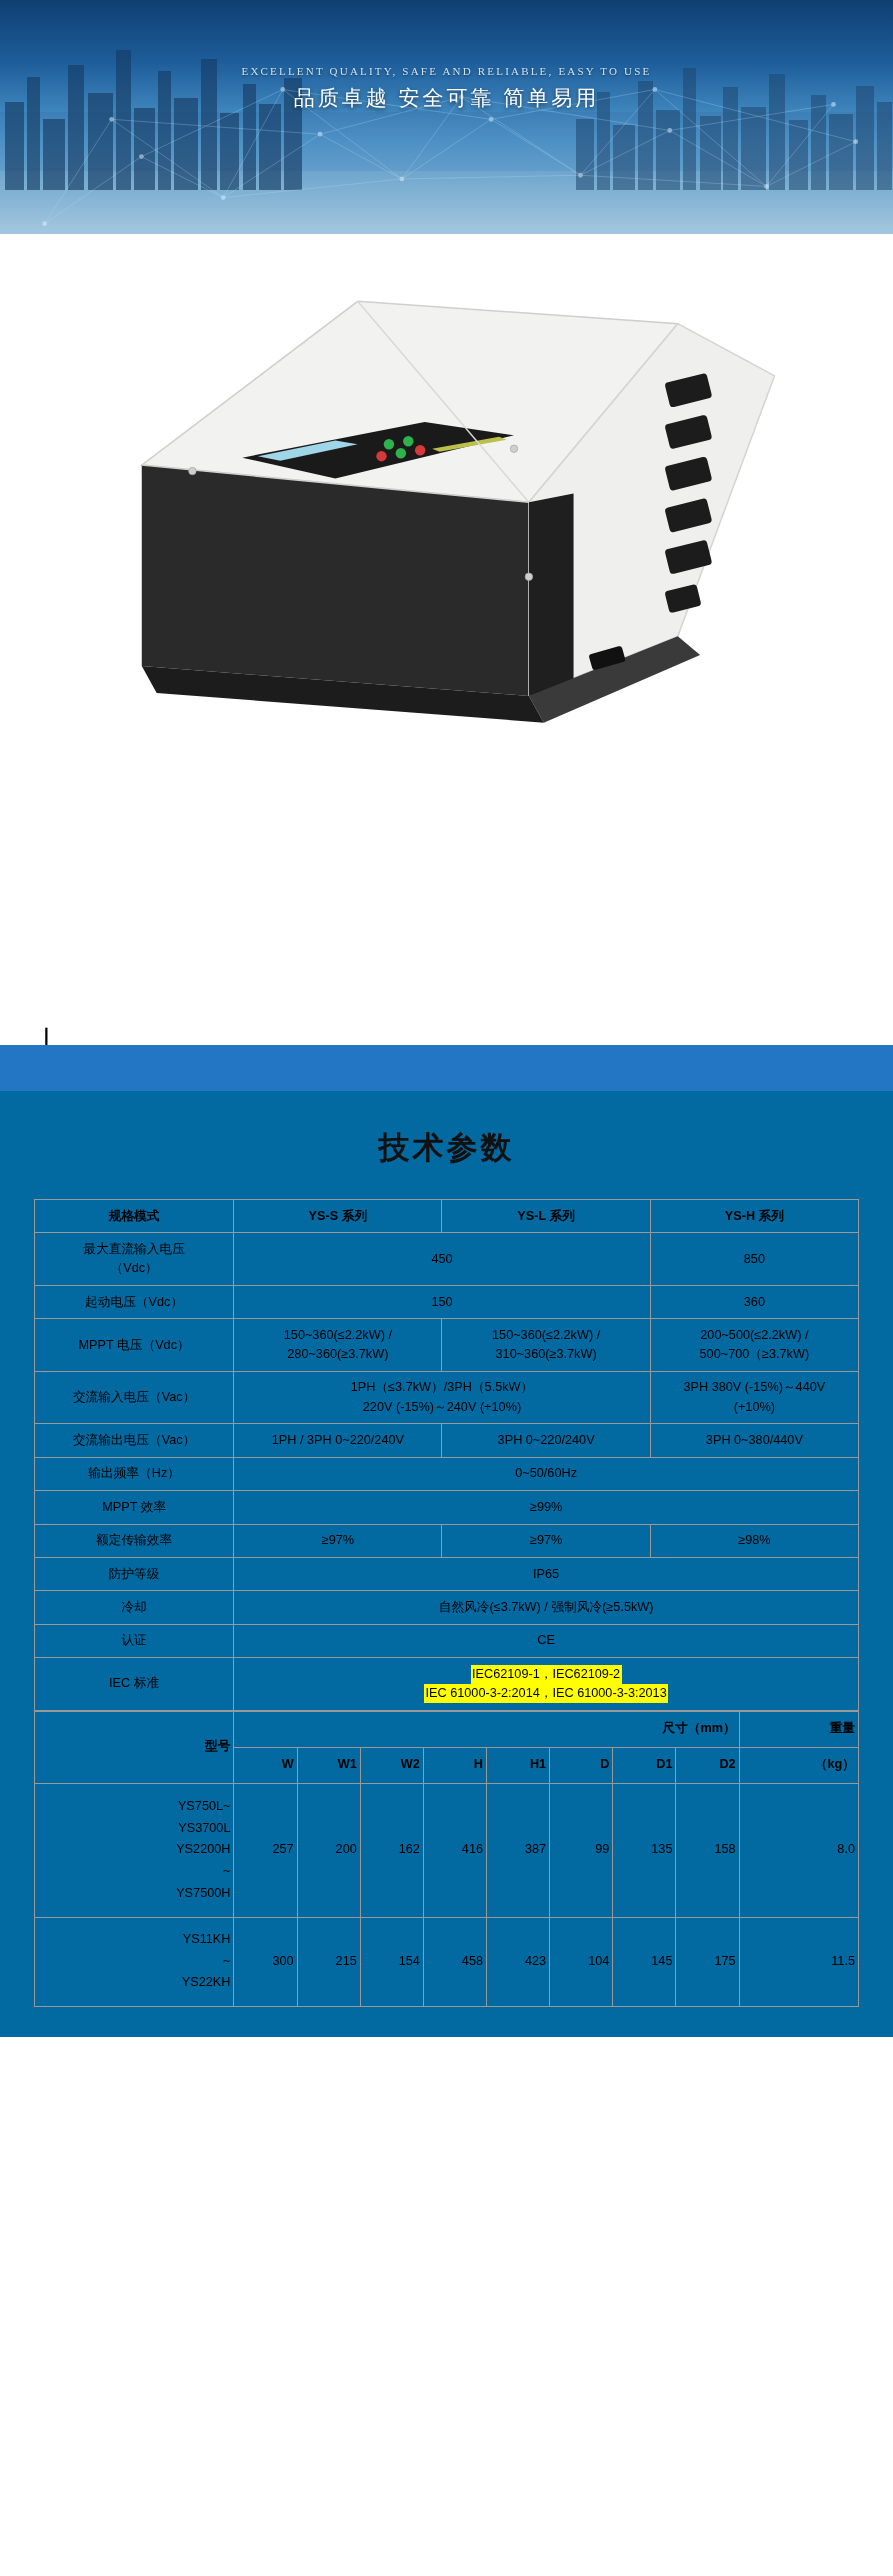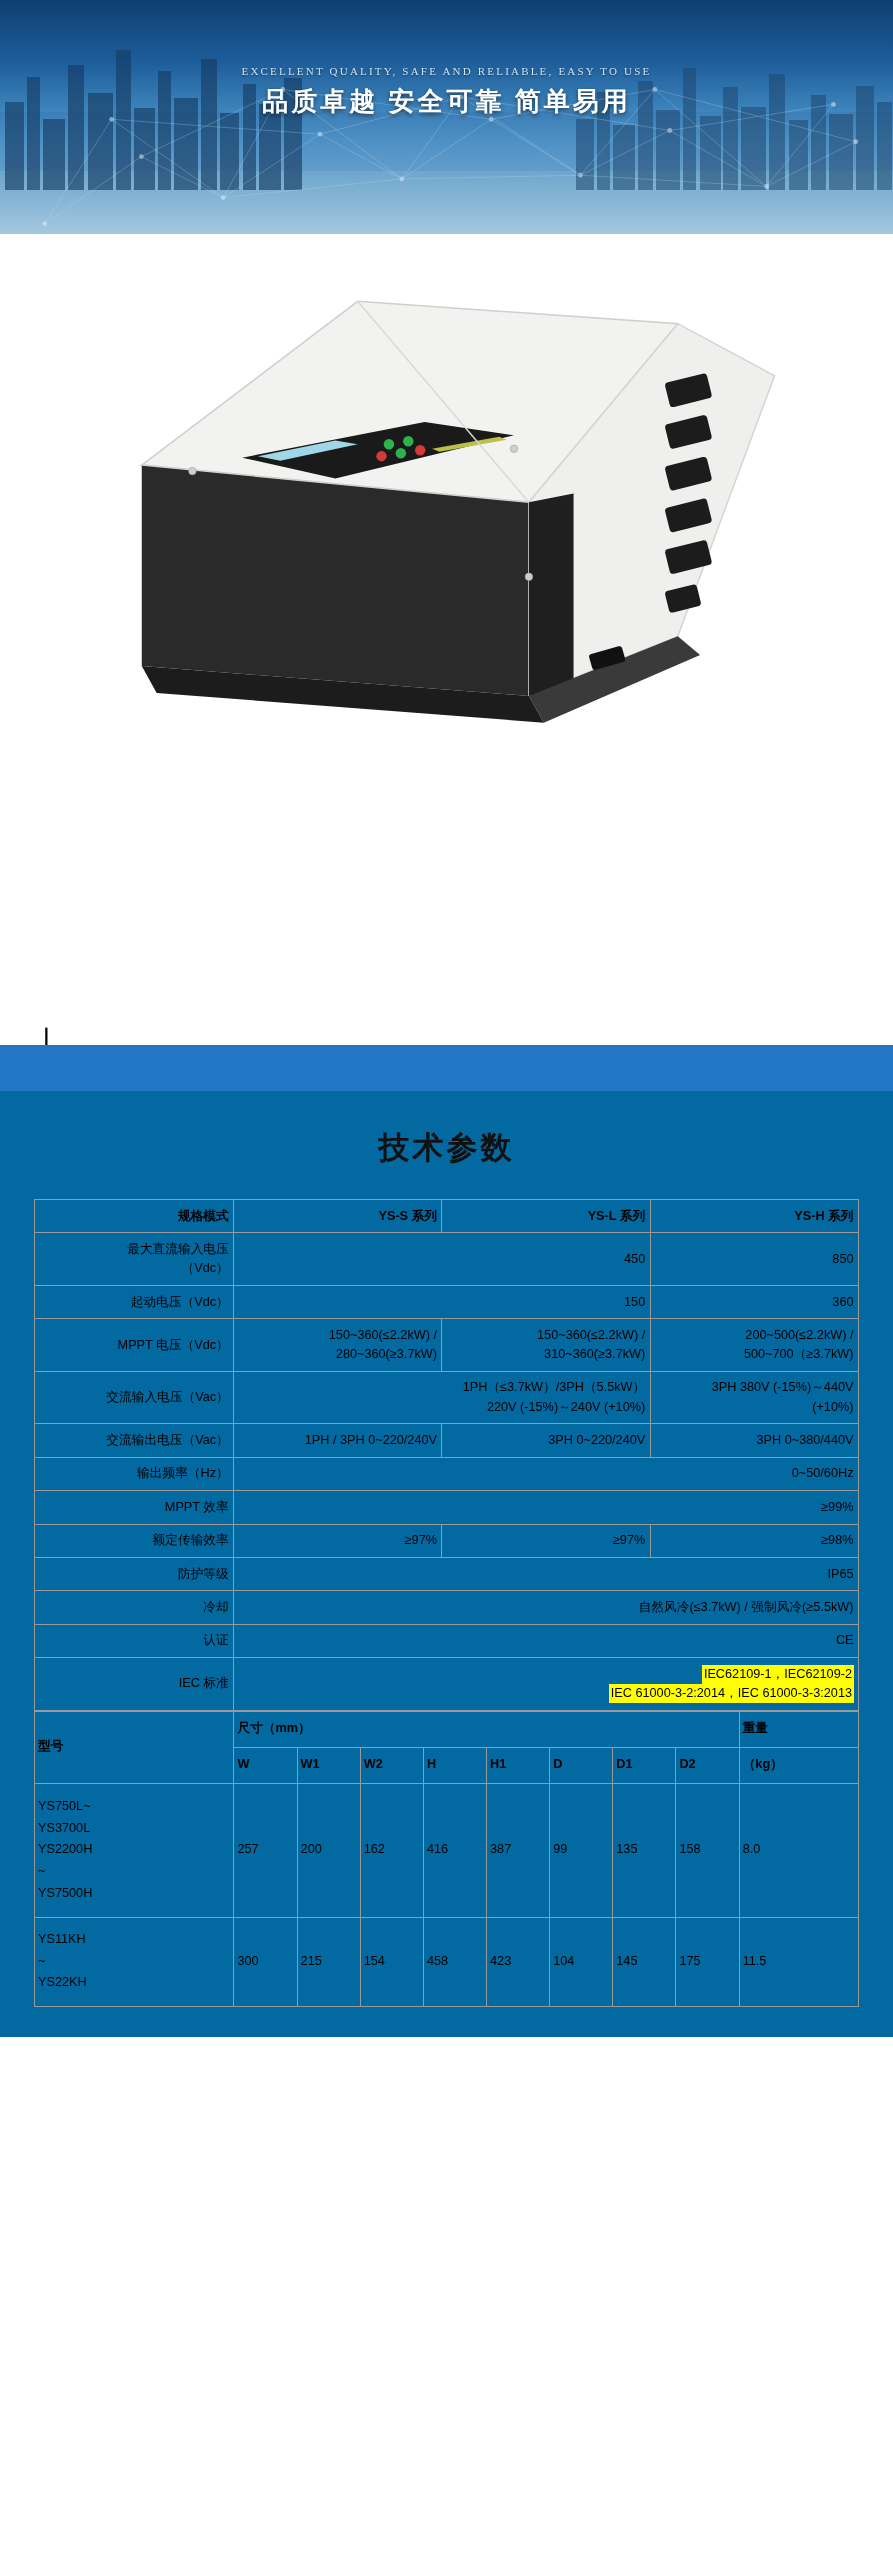--- a/index.html
+++ b/index.html
@@ -41,22 +41,22 @@
   }
   .hero-eng {
     font-size: 11px;
     letter-spacing: 2.2px;
     color: #cfe4f5;
     font-family: "Liberation Serif", serif;
     margin-bottom: 7.4px;
     text-shadow: 0 0.7px 2.2px rgba(0,0,0,0.5);
   }
   .hero-cn {
-    font-size: 26px;
-    font-weight: bold;
+    font-size: 21px;
+    font-weight: normal;
     color: #ffffff;
     letter-spacing: 3px;
     text-shadow: 0 1.5px 4.5px rgba(0,0,0,0.55);
   }
 
   
   .product {
     position: relative;
     width: 893px;
     height: 811px;
@@ -90,39 +90,39 @@
   }
   table.spec {
     border-collapse: collapse;
     width: 825px;
     margin: 0 auto;
     font-size: 12.7px;
     table-layout: fixed;
   }
   table.spec td, table.spec th {
     border: 0.7px solid #999;
-    text-align: right;
+    text-align: center;
     vertical-align: middle;
     padding: 6.7px 4.5px;
     line-height: 1.5;
     font-weight: normal;
   }
   table.spec th { font-weight: bold; }
   .hl { background: #ffff00; display:inline-block; padding: 0 1.5px; }
 
   table.dim {
     border-collapse: collapse;
     width: 825px;
     margin: 0 auto;
     font-size: 12.7px;
     table-layout: fixed;
   }
   table.dim td, table.dim th {
     border: 0.7px solid #999;
-    text-align: left;
+    text-align: right;
     vertical-align: middle;
     padding: 6.7px 3px;
     line-height: 1.7;
     font-weight: normal;
   }
   table.dim th { font-weight: bold; }
   .modelcell { line-height: 2.0; }
 </style>
 </head>
 <body>

